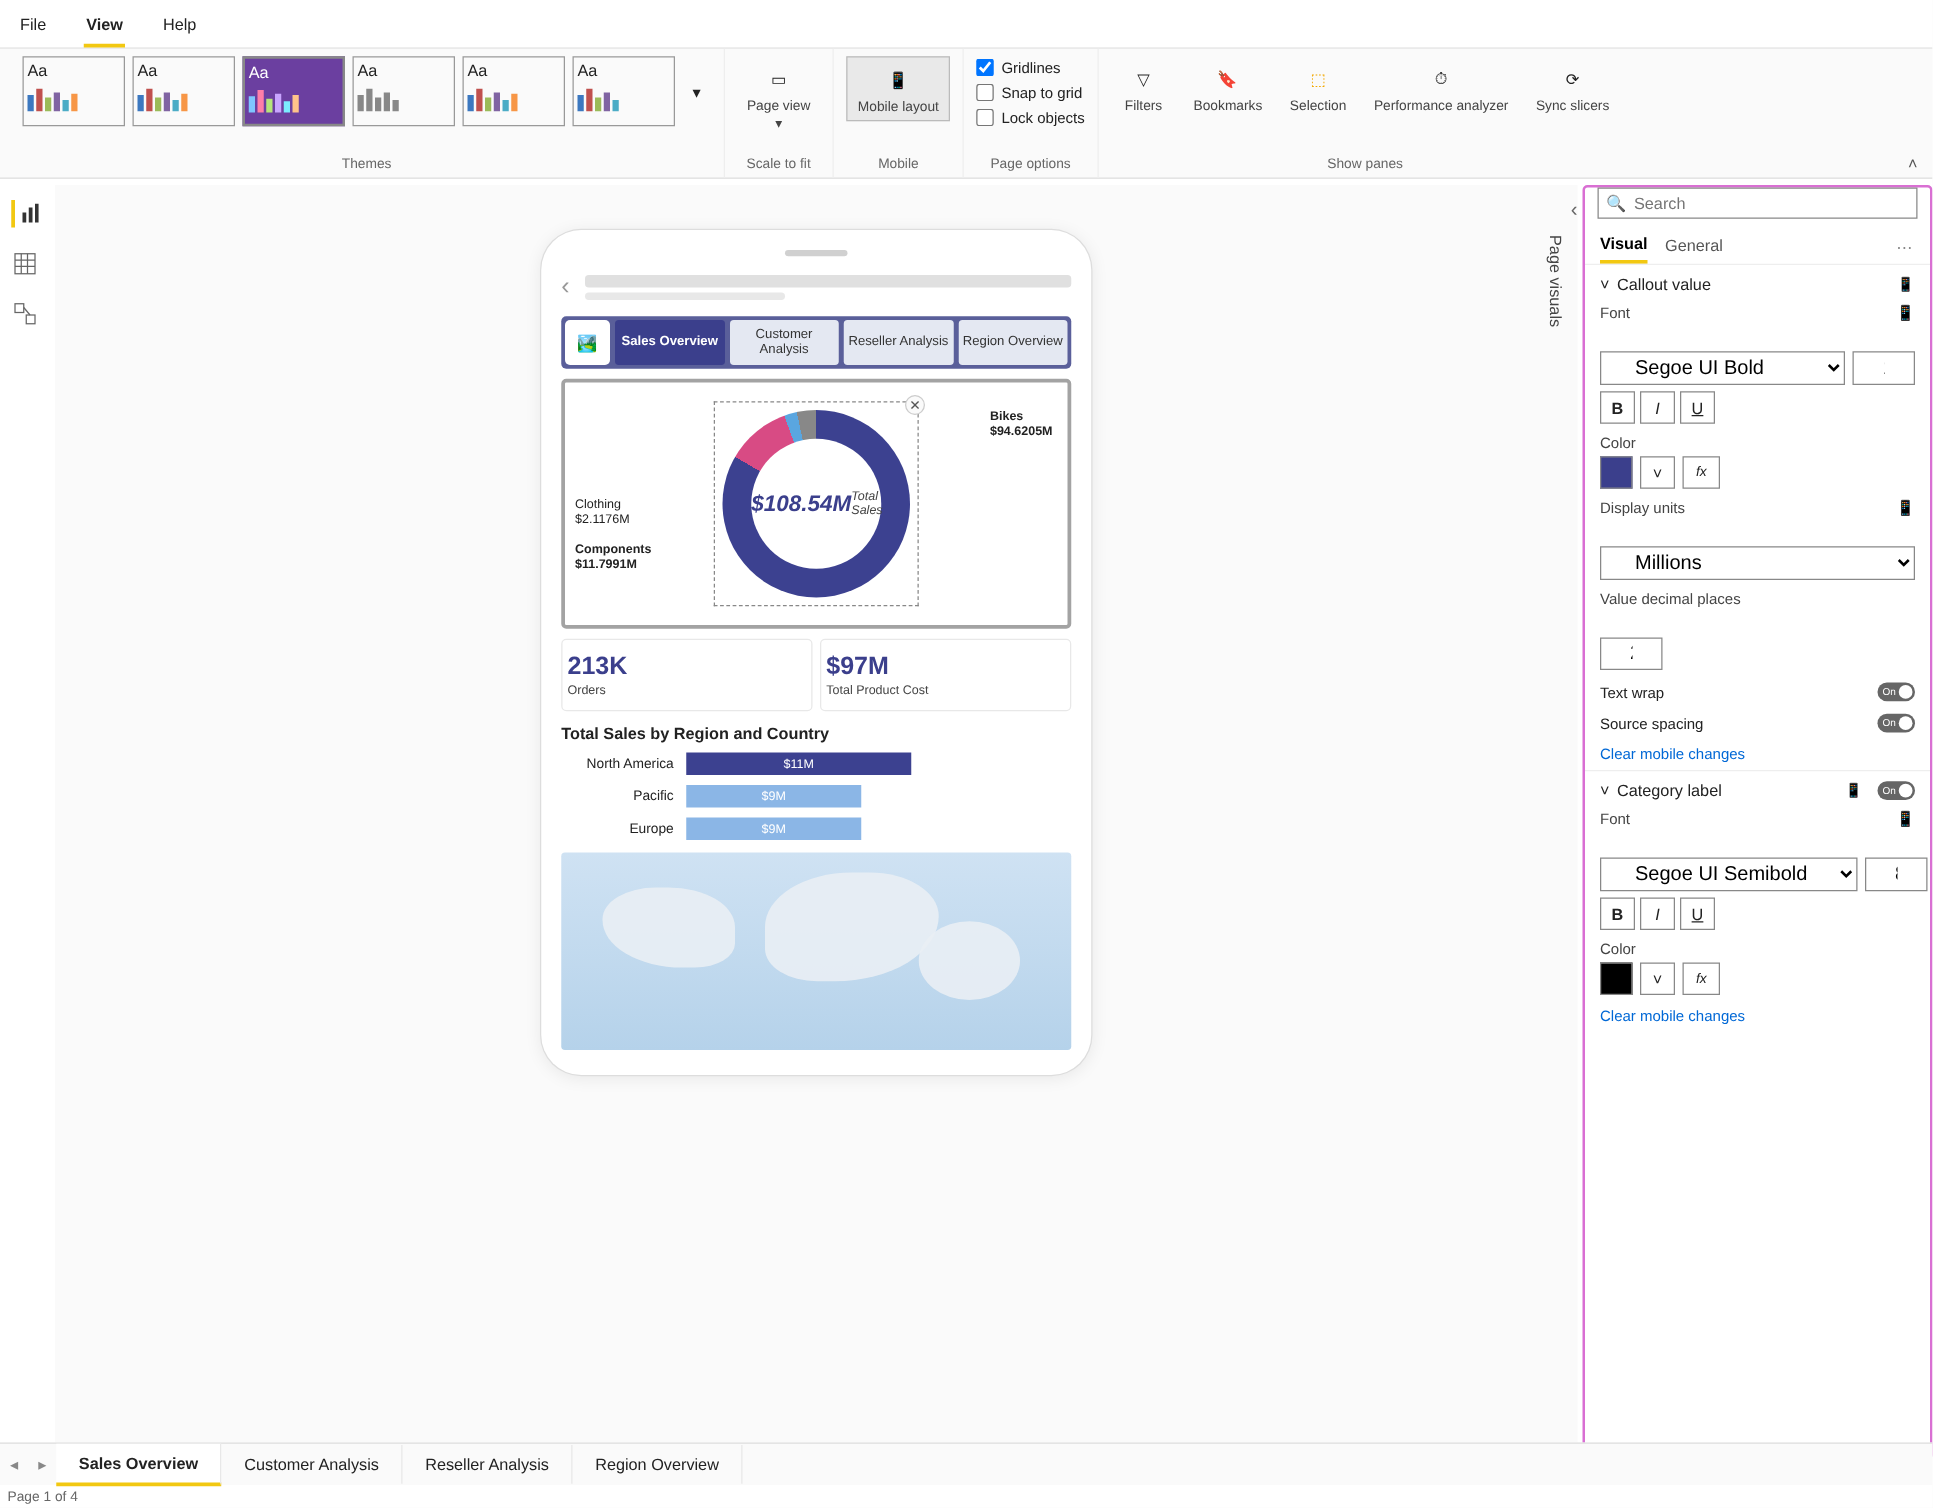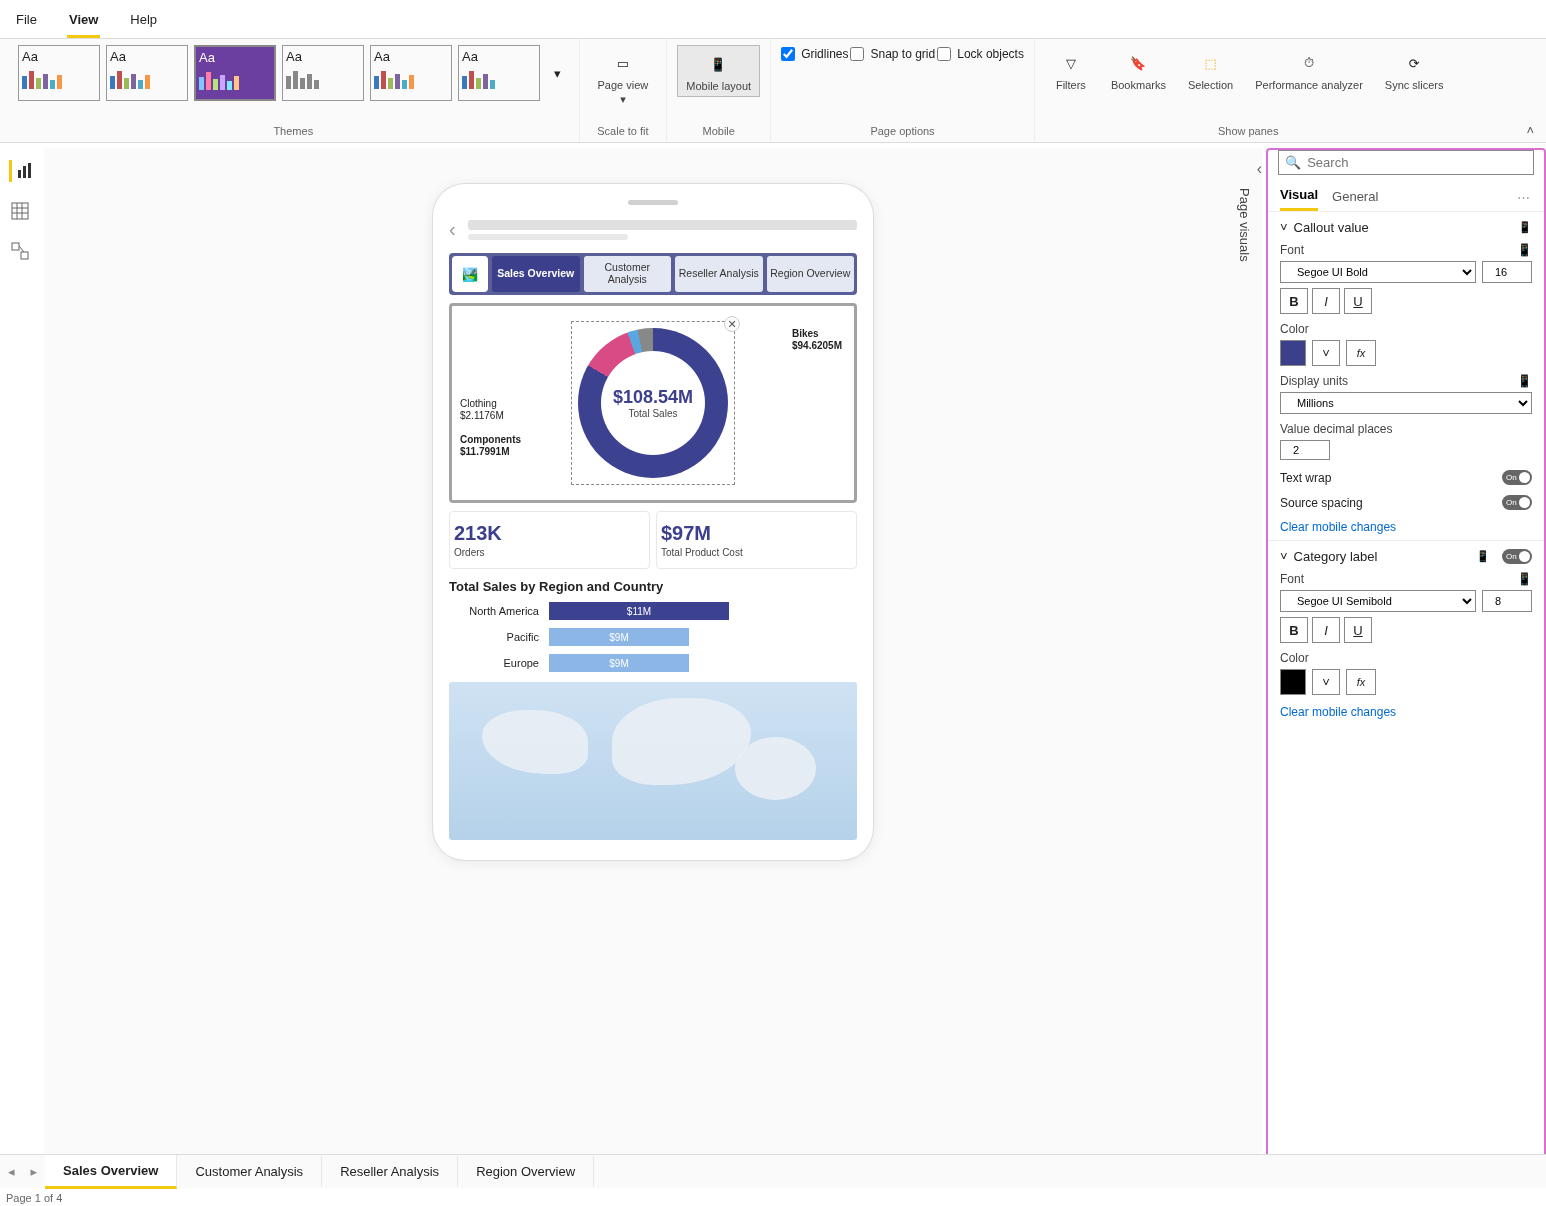--- a/index.html
+++ b/index.html
@@ -48,21 +48,21 @@
 .tabs .logo{ width:36px; height:36px; background:#fff; border-radius:4px; display:flex; align-items:center; justify-content:center;}
 .tabs .tb{ flex:1; display:flex; flex-direction:column; align-items:center; justify-content:center; font-size:10.5px; color:#333; background:#e4e8f2; padding:4px 2px; border-radius:3px; line-height:1.1; text-align:center;}
 .tabs .tb.active{ background:#3b3f8c; color:#fff; font-weight:600;}
 
 .card{ background:#fff; border:3px solid #a3a3a3; border-radius:4px; margin-top:8px; padding:22px;}
 .donut-card{ display:flex; align-items:center; justify-content:center; position:relative; height:200px;}
 .donut-wrap{ position:relative; }
 .donut-sel{ border:1px dashed #888; padding:6px;}
 .donut-x{ position:absolute; right:-6px; top:-6px; width:16px; height:16px; background:#fafafa; color:#555; font-size:11px; display:flex; align-items:center; justify-content:center; border-radius:50%; border:1px solid #ccc;}
 .donut{ width:150px; height:150px; border-radius:50%; background:conic-gradient(#3c4190 0 300deg, #d84b84 300deg 340deg, #5aa6e0 340deg 348deg, #888 348deg 360deg); display:flex; align-items:center; justify-content:center;}
-.donut .hole{ width:104px; height:104px; background:#fff; border-radius:50%; display:flex; flex-direction:column; align-items:center; justify-content:center;}
+.donut .hole{ width:104px; height:104px; background:#fff; border-radius:50%; display:flex; flex-direction:row; align-items:center; justify-content:flex-start;font-style:italic;}
 .donut .hole .big{ font-size:18px; font-weight:700; color:#3b3f8c;}
 .donut .hole .sm{ font-size:10px; color:#444;}
 .dl-left{ position:absolute; left:8px; top:92px; font-size:10px; font-weight:400; text-align:left; line-height:1.2;}
 .dl-left2{ position:absolute; left:8px; top:128px; font-size:10px; font-weight:600; text-align:left; line-height:1.2;}
 .dl-right{ position:absolute; right:12px; top:22px; font-size:10px; font-weight:600; text-align:left; line-height:1.2;}
 
 .kpis{ display:flex; gap:6px; margin-top:8px;}
 .kpi{ flex:1; background:#fff; border:1px solid #e8e8e8; border-radius:4px; padding:10px 4px; text-align:left;}
 .kpi .v{ font-size:20px; font-weight:700; color:#3b3f8c;}
 .kpi .l{ font-size:10px; color:#444; margin-top:2px;}
@@ -84,21 +84,21 @@
 .rtabs .t.active{ color:#000; border-bottom:3px solid #f2c811; font-weight:600;}
 .rtabs .dots{ margin-left:auto; color:#888; letter-spacing:2px;}
 .section{ border-top:1px solid #eee; padding:8px 12px 6px 12px;}
 .secthdr{ display:flex; align-items:center; gap:6px; font-size:13px; cursor:pointer;}
 .secthdr .sic{ margin-left:auto; font-size:11px; color:#555;}
 .toggle{ width:30px; height:15px; border-radius:8px; background:#666; position:relative; color:#fff; font-size:8px; display:flex; align-items:center; padding-left:4px;}
 .toggle::after{ content:""; position:absolute; right:2px; top:2px; width:11px; height:11px; border-radius:50%; background:#fff;}
 .formrow{ margin-top:8px; font-size:12px;}
 .formrow .flabel{ display:flex; align-items:center; justify-content:space-between; color:#444; margin-bottom:4px;}
 .fcontrols{ display:flex; gap:6px;}
-select,input.num{ border:1px solid #888; padding:3px 12px; font-size:11px; background:#fff;}
+select,input.num{ border:1px solid #888; padding:3px 23px; font-size:16px; background:#fff;margin-top:20px;}
 select{ flex:1;}
 input.num{ width:50px;}
 .btnrow{ display:flex; gap:4px; margin-top:5px;}
 .fbtn{ width:28px; height:26px; border:1px solid #888; display:flex; align-items:center; justify-content:center; font-size:13px; cursor:pointer;}
 .fbtn.b{ font-weight:700;}
 .fbtn.i{ font-style:italic;}
 .fbtn.u{ text-decoration:underline;}
 .colorchip{ width:26px; height:26px; border:1px solid #888;}
 .fx{ width:30px; height:26px; border:1px solid #888; font-style:italic; font-size:11px; display:flex; align-items:center; justify-content:center;}
 .togrow{ display:flex; align-items:center; justify-content:space-between; font-size:12px; margin-top:10px;}
@@ -205,21 +205,21 @@
 
   <div class="ribgrp">
     <div class="ribbtn active">
       <span class="ic">📱</span>
       <span class="tx">Mobile layout</span>
     </div>
     <span class="lbl">Mobile</span>
   </div>
 
   <div class="ribgrp">
-    <div style="display:flex;flex-direction:row;gap:2px;">
+    <div style="display:flex;flex-direction:column;gap:2px;">
       <label class="chkrow">
           <input type="checkbox" checked="" style="">
           <span>Gridlines</span>
         </label>
       <label class="chkrow">
           <input type="checkbox" style="">
           <span>Snap to grid</span>
         </label>
       <label class="chkrow">
           <input type="checkbox" style="">

